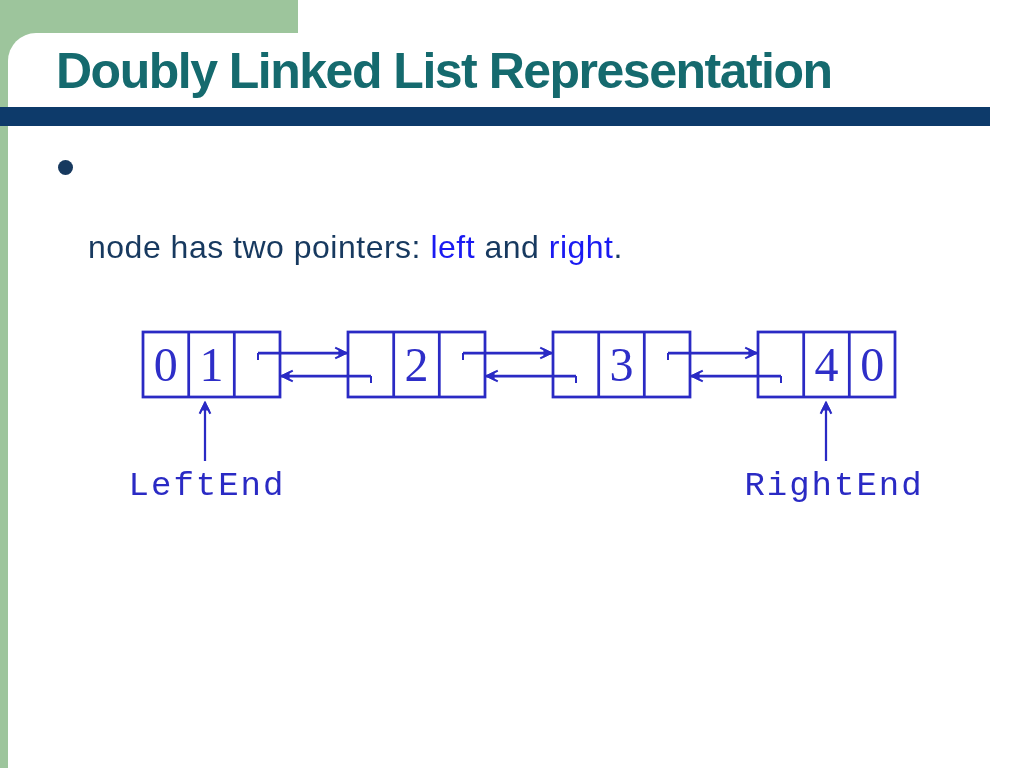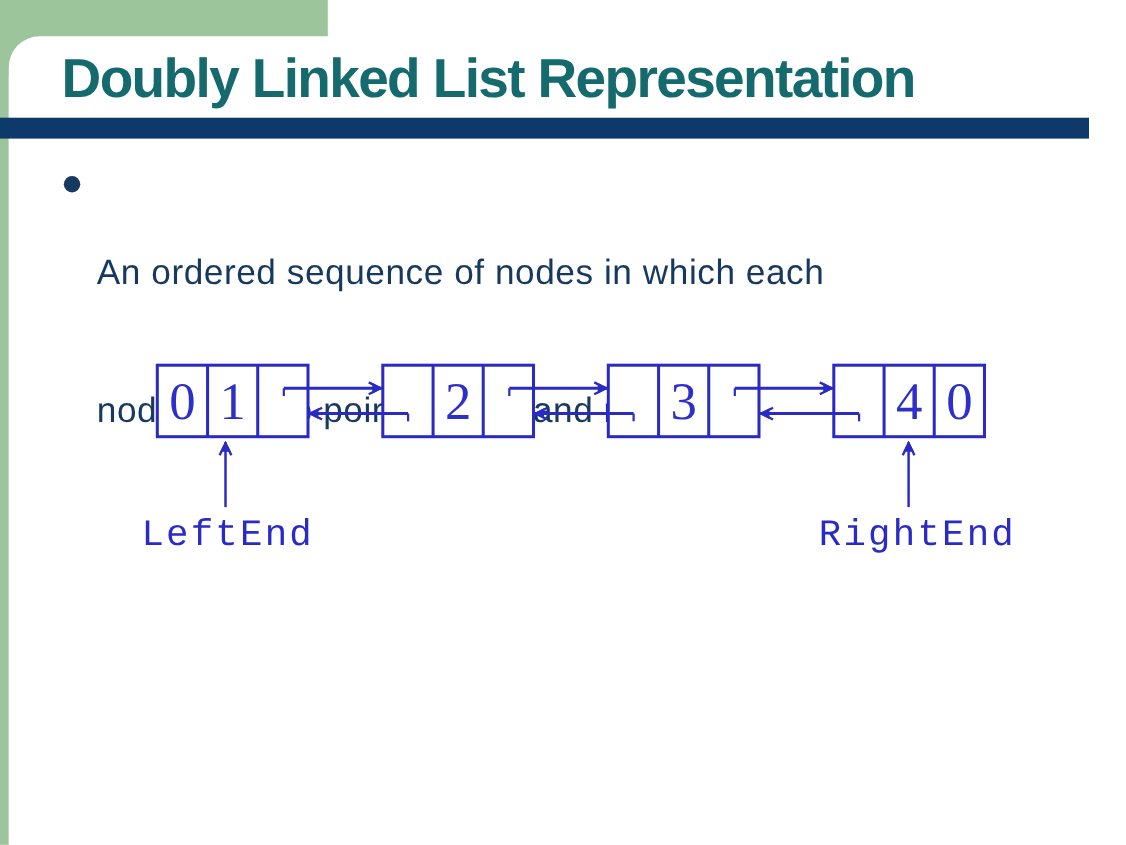--- a/index.html
+++ b/index.html
@@ -99,21 +99,20 @@
 
   <div class="green-strip"></div>
   <div class="green-corner-block"></div>
   <div class="content-panel"></div>
 
   <div class="slide-title">Doubly Linked List Representation</div>
   <div class="title-rule"></div>
 
   <div class="bullet-dot"></div>
   <div class="bullet-text">
-    <div>An ordered sequence of nodes in which each</div>
     <div><span>node has two pointers: </span><span class="keyword">left</span><span> and </span><span class="keyword">right</span><span>.</span></div>
   </div>
 
   <svg class="diagram-svg" viewBox="0 0 1024 768">
     <defs>
       <marker id="arrowhead" viewBox="0 0 14 14" refX="12" refY="7" markerWidth="15" markerHeight="15" orient="auto" markerUnits="userSpaceOnUse">
         <path d="M1 2 L11 7 L1 12" fill="none" stroke="#2a2ac4" stroke-width="2"></path>
         <path d="M4 2.5 L13 7 L4 11.5 Z" fill="#2a2ac4"></path>
       </marker>
     </defs>

